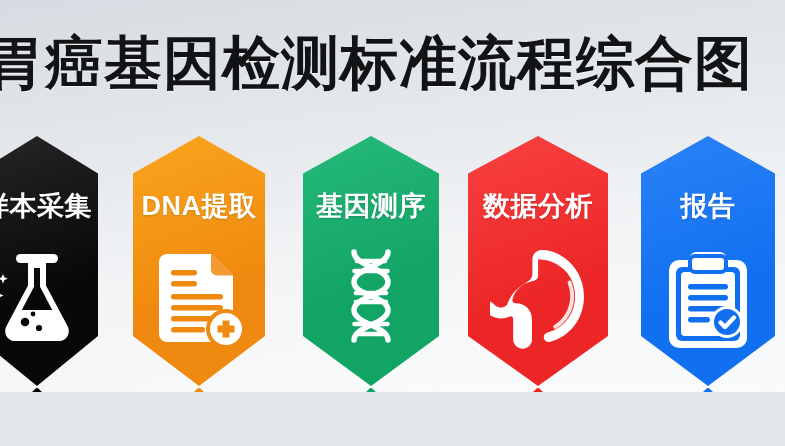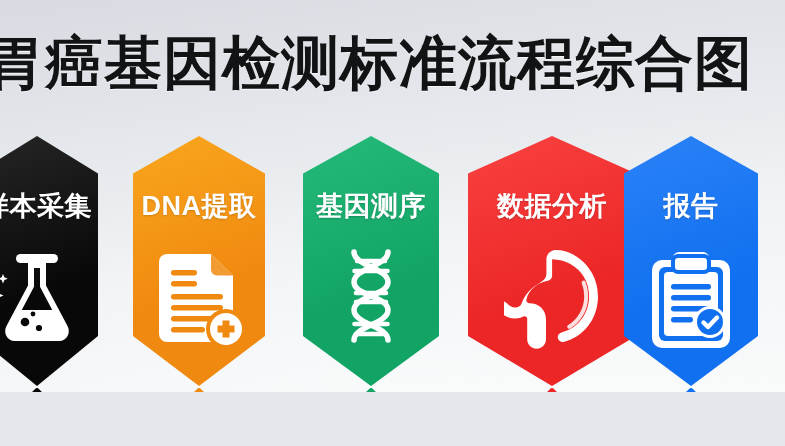--- a/index.html
+++ b/index.html
@@ -124,42 +124,42 @@
   <svg viewBox="0 0 96 104" aria-hidden="true">
     <g fill="none" stroke="#ffffff" stroke-width="5.5" stroke-linecap="round">
       <path d="M31 4c0 14 34 16 34 30S31 48 31 62s34 16 34 30"></path>
       <path d="M65 4c0 14 -34 16 -34 30s34 14 34 28 -34 16 -34 30"></path>
       <path d="M34 13h28M31.5 23h33M33 45h30M33 54h30M31.5 76h33M34 86h28" stroke-width="4.6"></path>
     </g>
   </svg>
 </div>
         <div class="diamond" style="background: rgb(17, 164, 101);"></div>
       </div>
-      <div class="step" style="left: 468px; --w: 140px; width: 140px; padding-left: 28px;">
+      <div class="step" style="left: 468px; --w: 140px; width: 140px;">
         <div class="hexwrap">
           <div class="hex rounded" style="background: linear-gradient(160deg, rgb(249, 65, 65) 0%, rgb(236, 38, 38) 62%, rgb(236, 38, 38) 100%);"></div>
         </div>
         <div class="steplabel">数据分析</div>
         <div class="stepicon">
   <svg viewBox="0 0 96 104" aria-hidden="true">
     <g fill="#ffffff">
       <path d="M52 2c-5.4 0 -9.6 4.2 -9.6 9.4v14.2c0 4.4 -2.4 7 -7 9.6 -9 5 -14.6 11.8 -17.6 19.8
                -1.3 3.5 -4.2 4.6 -6.9 4.6 -3.4 0 -5.9 -2 -7.9 -4.3 -2.3 -2.6 -6.3 -2.6 -8.5 .2
                -2 2.6 -1.6 6.3 .9 8.5 4.2 3.7 9.6 6.6 15.7 6.6 3.2 0 6 -.7 8.5 -2 1.7 -.9 3.6 .3 3.6 2.2v20.5
                c0 5.2 4.2 9.4 9.4 9.4s9.4 -4.2 9.4 -9.4V71.8c0 -10.6 -7.4 -16.6 -16.6 -16.6 -1.9 0 -3.4 -1.6 -3 -3.5
                2.2 -9.8 10 -16.6 21.6 -18.9 2.4 -.5 4.1 -2.6 4.1 -5V11.4c0 -.1 0 -.2 .1 -.2 6.6 .2 12.8 1.8 18.2 4.8
                11.6 6.4 18.7 18.3 18.7 32.3 0 17.8 -11.8 32.4 -27.6 36.2 -2.6 .6 -4.2 3.2 -3.6 5.8 .6 2.6 3.2 4.2 5.8 3.6
                C79.4 89.2 94 71 94 48.3 94 30.7 84.6 15.1 69.6 6.8 64.2 3.8 58.2 2 52 2z"></path>
       <path d="M79.6 34.5c1.7 4.3 2.6 9 2.6 13.8 0 12.9 -6.8 24.2 -17 30.5" fill="none" stroke="#ffffff" stroke-width="4" stroke-linecap="round" opacity=".85"></path>
     </g>
   </svg>
 </div>
         <div class="diamond" style="background: rgb(236, 38, 38);"></div>
       </div>
-      <div class="step" style="left: 624px; --w: 134px; width: 134px; text-decoration: underline;">
+      <div class="step" style="left: 641px; --w: 134px; width: 134px; text-decoration: underline;">
         <div class="hexwrap">
           <div class="hex rounded" style="background: linear-gradient(160deg, rgb(43, 130, 247) 0%, rgb(16, 112, 240) 62%, rgb(16, 112, 240) 100%);"></div>
         </div>
         <div class="steplabel">报告</div>
         <div class="stepicon">
   <svg viewBox="0 0 96 104" aria-hidden="true">
     <g>
       <rect x="9" y="12" width="78" height="88" rx="10" fill="#ffffff"></rect>
       <rect x="16" y="19" width="64" height="74" rx="6" fill="#1070F0"></rect>
       <rect x="21" y="24" width="54" height="64" rx="4" fill="#ffffff"></rect>

